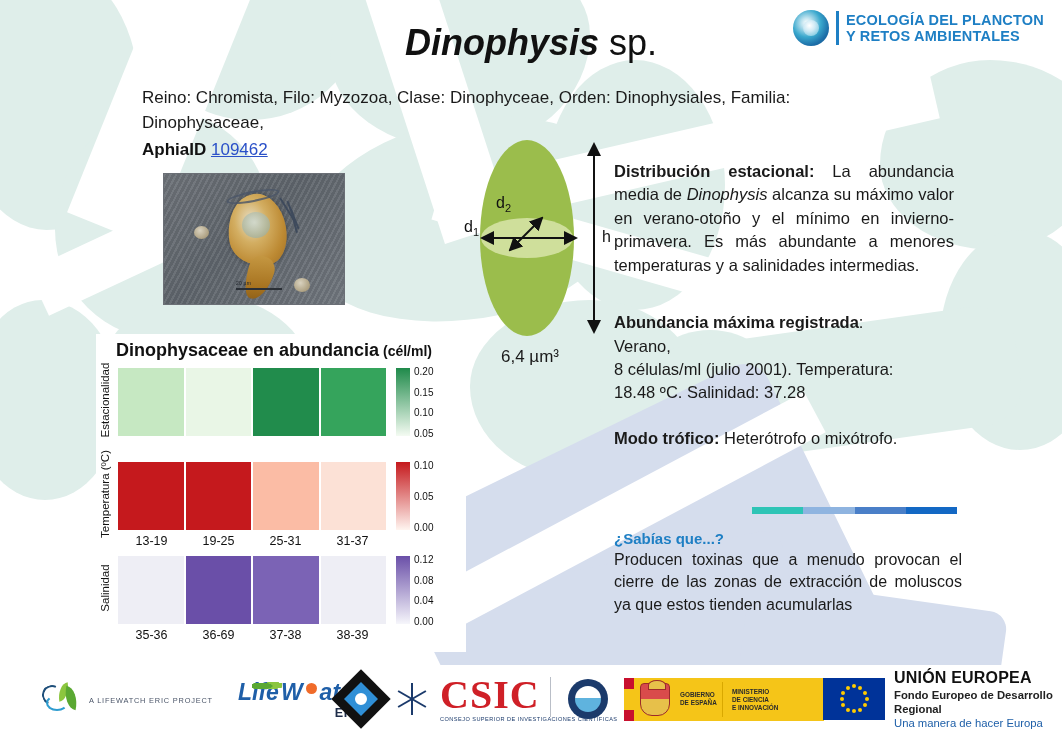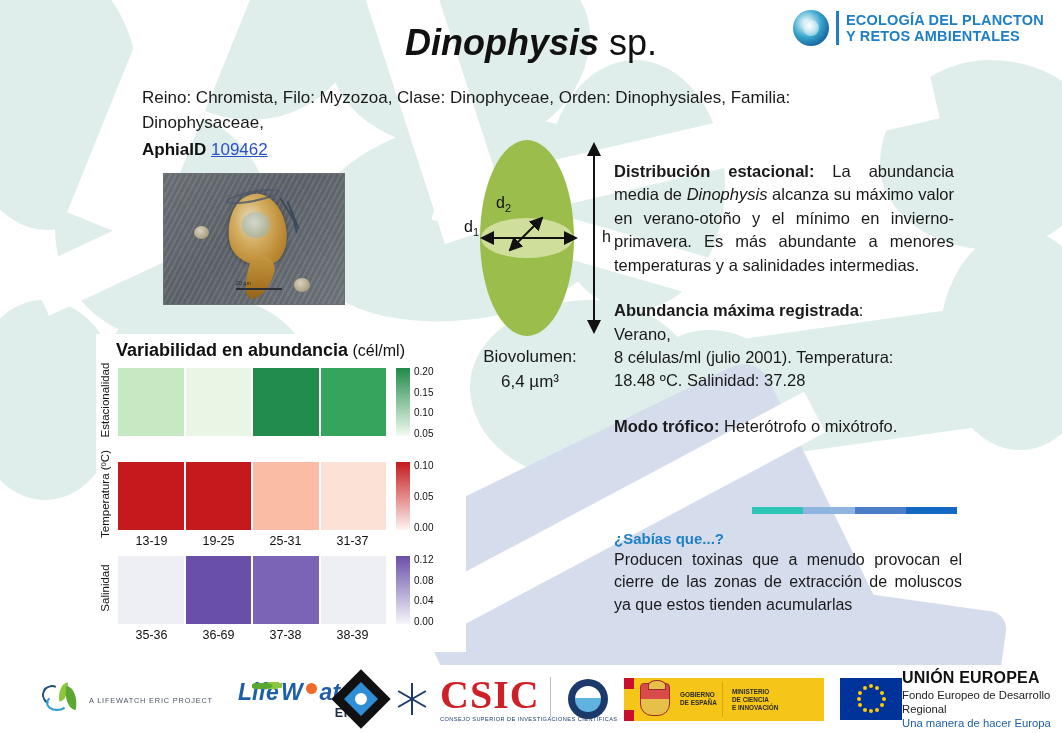--- a/index.html
+++ b/index.html
@@ -112,21 +112,21 @@
   .divider-bar { position: absolute; left: 752px; top: 507px; width: 205px; height: 7px; display: flex; }
   .divider-bar i { display: block; height: 100%; }
   .didyou { position: absolute; left: 614px; top: 530px; width: 348px; }
   .didyou-h { font-size: 15px; font-weight: 700; color: #1e7fc4; margin-bottom: 2px; }
   .didyou-p { font-size: 16px; color: #1a1a1a; line-height: 1.4; text-align: justify; }
 
   
   .chart-panel { position: absolute; left: 96px; top: 334px; width: 370px; height: 318px; background: #ffffff; }
   .chart-title { position: absolute; left: 20px; top: 6px; font-size: 18px; color: #111; white-space: nowrap; }
   .chart-title b { font-weight: 700; }
-  .chart-title span { font-size: 16px; font-weight: 400; }
+  .chart-title span { font-size: 14px; font-weight: 700; }
 
   .hm-row { position: absolute; left: 0; width: 370px; height: 96px; }
   .hm-row.r1 { top: 32px; }
   .hm-row.r2 { top: 126px; }
   .hm-row.r3 { top: 220px; }
 
   .hm-ylabel { position: absolute; left: 0; top: 0; width: 18px; height: 68px;
                display: flex; align-items: center; justify-content: center; }
   .hm-ylabel span { transform: rotate(-90deg); white-space: nowrap; font-size: 11.5px; color: #111; }
 
@@ -190,26 +190,26 @@
   .gob-flag .redl { position: absolute; left: 0; top: 0; width: 10px; height: 100%;
                     background: linear-gradient(180deg,#c8102e 0 25%, #f5c518 25% 75%, #c8102e 75% 100%); }
   .gob-shield { position: absolute; left: 16px; top: 5px; width: 30px; height: 33px;
                 background: linear-gradient(180deg,#d94b4b 0 50%, #e7c04a 50% 100%); border-radius: 4px 4px 12px 12px;
                 border: 1.2px solid #9c2a2a; }
   .gob-shield::before { content:""; position:absolute; left:7px; top:-4px; width:16px; height:8px; background:#e7c04a; border-radius: 50% 50% 0 0; border:1px solid #9c2a2a; }
   .gob-t1 { position: absolute; left: 56px; top: 13px; font-size: 6.4px; font-weight: 700; color: #2b2b2b; line-height: 1.3; }
   .gob-div { position: absolute; left: 98px; top: 4px; width: 1px; height: 35px; background: #d9a800; }
   .gob-t2 { position: absolute; left: 108px; top: 10px; font-size: 6.4px; font-weight: 700; color: #2b2b2b; line-height: 1.3; }
 
-  .eu { left: 840px; }
+  .eu { left: 823px; gap: 9px; }
   .eu-flag { width: 62px; height: 42px; background: #003399; position: relative; flex:none; }
   .eu-star { position: absolute; width: 4px; height: 4px; background: #ffcc00; border-radius: 50%; }
   .eu-txt { line-height: 1.25; }
   .eu-t1 { font-size: 16px; font-weight: 700; color: #111; letter-spacing: .2px; }
-  .eu-t2 { font-size: 11.3px; color: #222; }
+  .eu-t2 { font-size: 11.3px; color: #222; font-weight: bold; }
   .eu-t3 { font-size: 11.3px; color: #1e5fa8; }
 </style>
 </head>
 <body>
 
 <div id="poster">
 
   <div class="bg-layer">
     <div class="blob b1"></div>
       <div class="blob b2"></div>
@@ -290,30 +290,29 @@
       </svg>
       <div style="position:absolute; left:-16px; top:78px; font-size:16px; color:#111;">
         <span>d</span><sub style="font-size:11px;">1</sub>
       </div>
       <div style="position:absolute; left:16px; top:54px; font-size:16px; color:#111;">
         <span>d</span><sub style="font-size:11px;">2</sub>
       </div>
       <div style="position:absolute; left:122px; top:88px; font-size:16px; color:#111;">h</div>
     </div>
     <div class="biov-cap">
-      <div>Biovolumen:</div>
       <div>6,4 µm³</div>
     </div>
 
     <div class="rcol">
       <div class="rblock">
         <b>Distribución estacional:</b><span> La abundancia media de </span><i>Dinophysis</i><span> alcanza su máximo valor en verano-otoño y el mínimo en invierno-primavera. Es más abundante a menores temperaturas y a salinidades intermedias.</span>
       </div>
 
-      <div class="rblock nj" style="margin-top:22px;">
+      <div class="rblock nj" style="margin-top:34px;">
         <b>Abundancia máxima registrada</b><span>:</span>
         <div>Verano,</div>
         <div>8 células/ml (julio 2001). Temperatura:</div>
         <div>18.48 ºC. Salinidad: 37.28</div>
       </div>
 
       <div class="rblock" style="margin-top:22px;">
         <b>Modo trófico:</b><span> Heterótrofo o mixótrofo.</span>
       </div>
     </div>
@@ -325,21 +324,21 @@
         <i style="background: rgb(19, 104, 196); flex: 1 1 0%;"></i>
       </div>
 
     <div class="didyou">
       <div class="didyou-h">¿Sabías que...?</div>
       <div class="didyou-p">Producen toxinas que a menudo provocan el cierre de las zonas de extracción de moluscos ya que estos tienden acumularlas</div>
     </div>
 
     <div class="chart-panel">
       <div class="chart-title">
-        <b>Variabilidad en abundancia</b><span> (cél/ml)</span>
+        <b>Dinophysaceae en abundancia</b><span> (cél/ml)</span>
       </div>
       <div id="hm-host">
           <div class="hm-row r1">
             <div class="hm-ylabel">
               <span>Estacionalidad</span>
             </div>
             <div class="hm-cells">
               <div class="hm-cell" title="Invierno: 0.045" style="background: rgb(198, 232, 194);"></div>
               <div class="hm-cell" title="Primavera: 0.022" style="background: rgb(233, 246, 230);"></div>
               <div class="hm-cell" title="Verano: 0.205" style="background: rgb(33, 140, 76);"></div>

